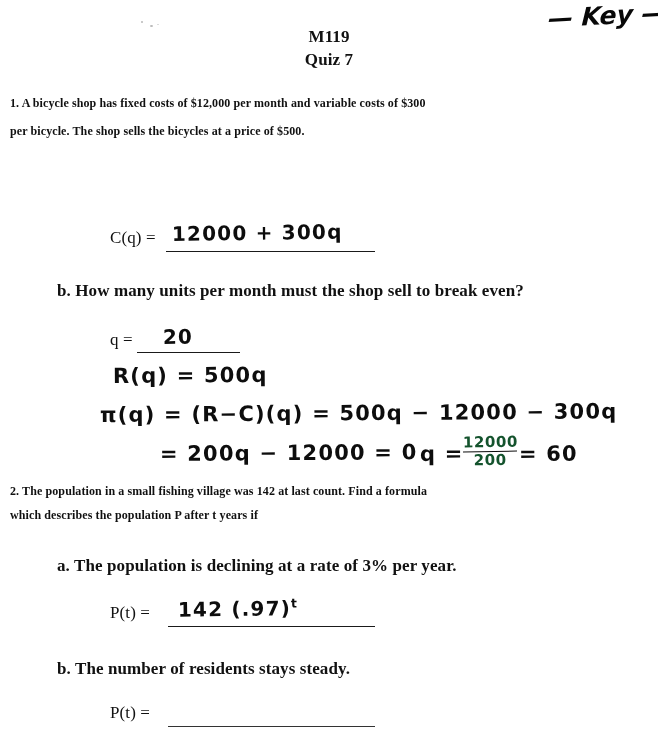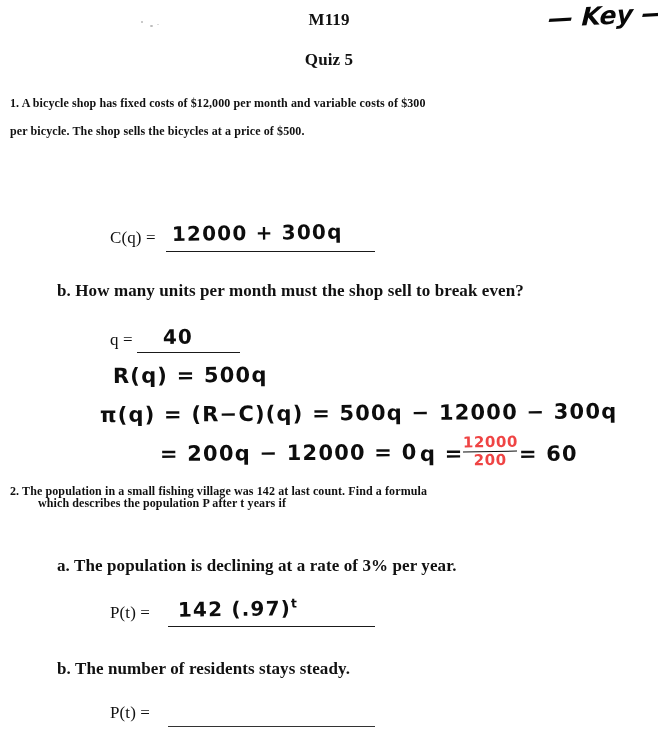--- a/index.html
+++ b/index.html
@@ -80,21 +80,21 @@
     letter-spacing: 0;
   }
 
   
   .frac {
     position: absolute;
     display: inline-block;
     text-align: center;
     font-family: "DejaVu Sans", sans-serif;
     font-weight: bold;
-    color: #ef4444;
+    color: #14532d;
     line-height: 1.0;
     transform: rotate(-0.8deg);
   }
   .frac .num { font-size: 15px; letter-spacing: 0.6px; display: block; }
   .frac .bar {
     display: block;
     border-bottom: 1.8px solid #0d0d0d;
     margin: 1px 0 1px 0;
   }
   .frac .den { font-size: 15px; letter-spacing: 0.6px; display: block; }
@@ -123,53 +123,53 @@
 <body>
 
 <div id="page">
 
   <div class="speck" style="left:141px; top:21px; width:2px; height:2px;"></div>
   <div class="speck" style="left:150px; top:25px; width:3px; height:2px;"></div>
   <div class="speck" style="left:157px; top:24px; width:2px; height:1px; background:#d2d2d2;"></div>
 
   <div class="key-mark" style="left:548px; top:1px;">— Key —</div>
 
-  <div class="printed title" style="top:10px;">M119</div>
-  <div class="printed title" style="top:50px;">Quiz 5</div>
+  <div class="printed title" style="top:27px;">M119</div>
+  <div class="printed title" style="top:50px;">Quiz 7</div>
 
   <div class="printed body-line" style="top:96px;">1. A bicycle shop has fixed costs of $12,000 per month and variable costs of $300</div>
   <div class="printed body-line" style="top:124px;">per bicycle. The shop sells the bicycles at a price of $500.</div>
 
 
   <div class="printed ans-label" style="top:228px;">C(q) = </div>
   <div class="rule" style="left:166px; top:251px; width:209px;"></div>
   <div class="hand sz20" style="left:172px; top:222px;">12000 + 300q</div>
 
   <div class="printed sub-line" style="top:281px;">b. How many units per month must the shop sell to break even?</div>
 
   <div class="printed ans-label" style="top:330px;">q = </div>
   <div class="rule" style="left:137px; top:352px; width:103px;"></div>
-  <div class="hand sz20" style="left:163px; top:325px;">40</div>
+  <div class="hand sz20" style="left:163px; top:325px;">20</div>
 
   <div class="hand sz21 flat" style="left:113px; top:364px;">R(q) = 500q</div>
 
   <div class="hand sz21 flat" style="left:100px; top:403px;">π(q) = (R−C)(q) = 500q − 12000 − 300q</div>
 
   <div class="hand sz21 flat" style="left:160px; top:442px;">= 200q − 12000 = 0</div>
 
   <div class="hand sz21 flat" style="left:420px; top:442px;">q = </div>
   <div class="frac" style="left:463px; top:435px; width:54px;">
     <span class="num">12000</span>
     <span class="bar"></span>
     <span class="den">200</span>
   </div>
   <div class="hand sz21 flat" style="left:519px; top:442px;">= 60</div>
 
   <div class="printed body-line" style="top:484px;">2. The population in a small fishing village was 142 at last count. Find a formula</div>
-  <div class="printed body-line" style="top:496px;margin-left:28px;">which describes the population P after t years if</div>
+  <div class="printed body-line" style="top:508px;">which describes the population P after t years if</div>
 
   <div class="printed sub-line" style="top:556px;">a. The population is declining at a rate of 3% per year.</div>
 
   <div class="printed ans-label" style="top:603px;">P(t) = </div>
   <div class="rule" style="left:168px; top:626px; width:207px;"></div>
   <div class="hand sz20" style="left:178px; top:597px;">
     <span>142 (.97)</span><sup>t</sup>
   </div>
 
   <div class="printed sub-line" style="top:659px;">b. The number of residents stays steady.</div>

